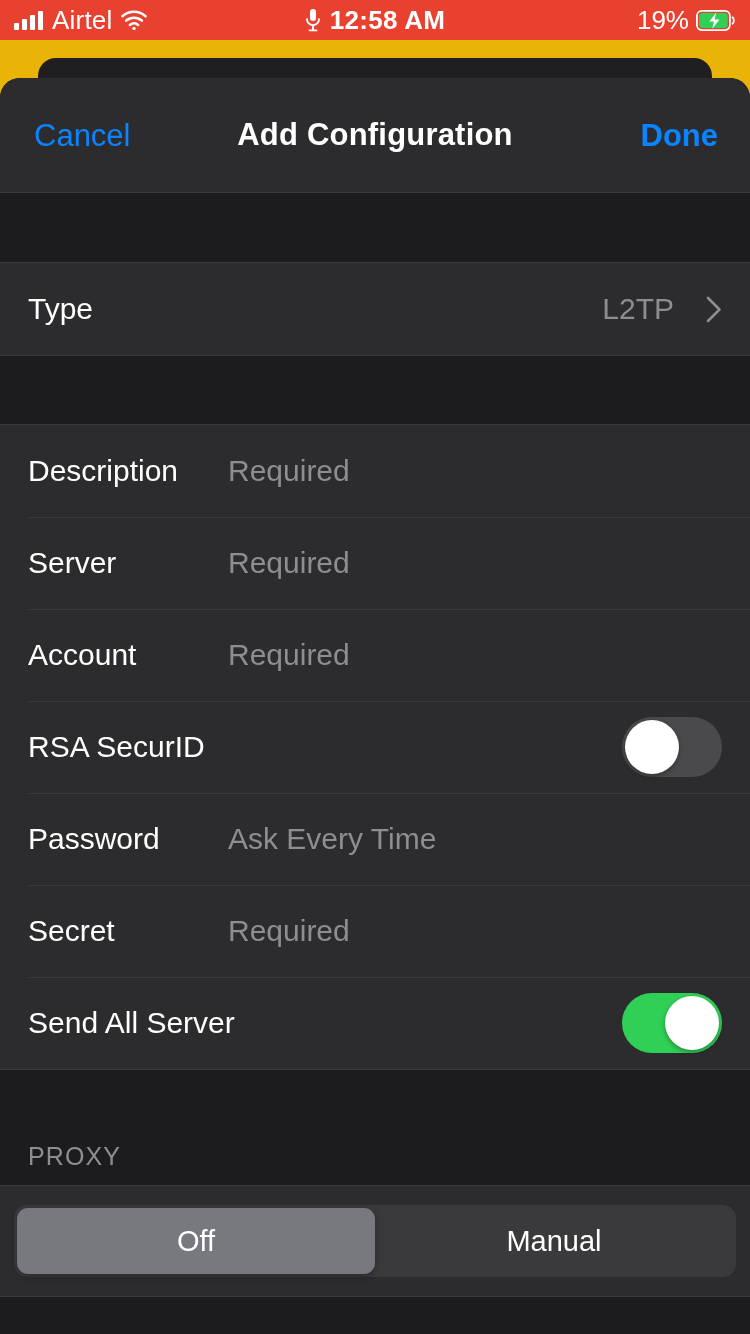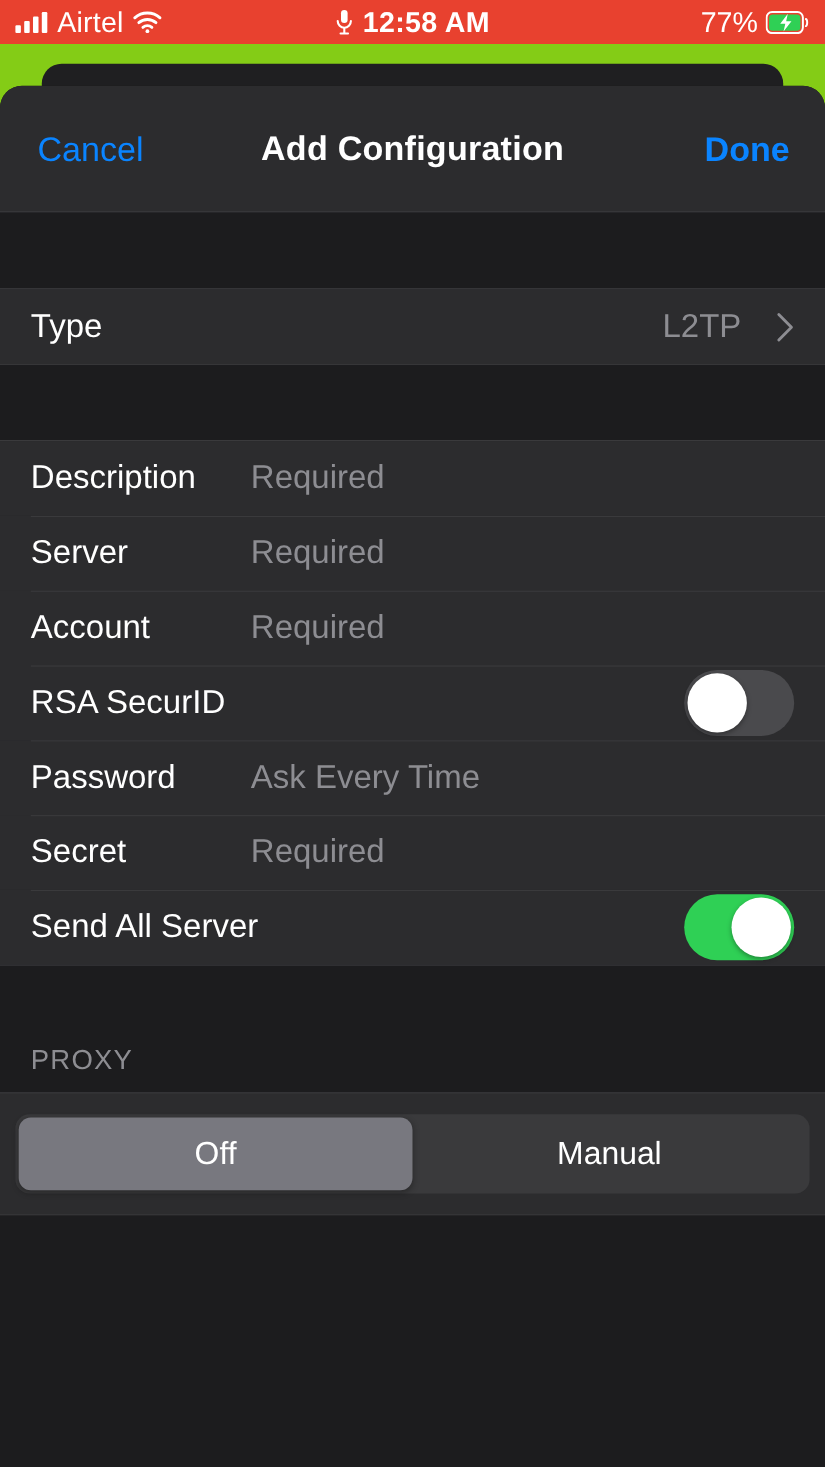--- a/index.html
+++ b/index.html
@@ -9,21 +9,21 @@
     height: 1334px;
     background: #000000;
     font-family: "Liberation Sans", sans-serif;
     overflow: hidden;
   }
 
   #screen {
     position: relative;
     width: 750px;
     height: 1334px;
-    background: #84cc16;
+    background: #eab308;
     overflow: hidden;
   }
 
   
   .status-bar {
     position: absolute;
     top: 0; left: 0;
     width: 750px;
     height: 40px;
     background: #e8412f;
@@ -156,21 +156,21 @@
   .group {
     background: #2c2c2e;
     border-top: 1px solid #3a3a3c;
     border-bottom: 1px solid #3a3a3c;
   }
 
   .row {
     position: relative;
     display: flex;
     align-items: center;
-    height: 68px;
+    height: 92px;
     padding: 0 28px;
     background: #2c2c2e;
   }
   .row + .row::before {
     content: "";
     position: absolute;
     top: 0;
     left: 28px;
     right: 0;
     height: 1px;
@@ -321,21 +321,21 @@
           <rect x="5" y="1" width="6" height="12" rx="3" fill="#ffffff"></rect>
           <path d="M2 11.2c0 3.3 2.7 6 6 6s6-2.7 6-6" stroke="#ffffff" stroke-width="1.9" stroke-linecap="round"></path>
           <path d="M8 17.4V22" stroke="#ffffff" stroke-width="1.9" stroke-linecap="round"></path>
           <path d="M4.6 22.4h6.8" stroke="#ffffff" stroke-width="1.9" stroke-linecap="round"></path>
         </svg>
       </span>
       <span class="clock-text">12:58 AM</span>
     </div>
 
     <div class="sb-right">
-      <span class="battery-pct">77%</span>
+      <span class="battery-pct">19%</span>
       <span>
         <svg class="battery-icon" viewBox="0 0 40 21" fill="none">
           <rect x="0.9" y="0.9" width="33" height="19.2" rx="5" stroke="#ffffff" stroke-width="1.8"></rect>
           <rect x="3.1" y="3.1" width="28.6" height="14.8" rx="3.4" fill="#2fd055"></rect>
           <path d="M20.2 2.6l-6.9 8.9h4.6l-1.6 7.2 7.2-9.3h-4.8z" fill="#ffffff"></path>
           <path d="M36.6 7.3c1.6.6 1.6 5.8 0 6.4" stroke="#ffffff" stroke-width="1.8" stroke-linecap="round"></path>
         </svg>
       </span>
     </div>
   </div>

